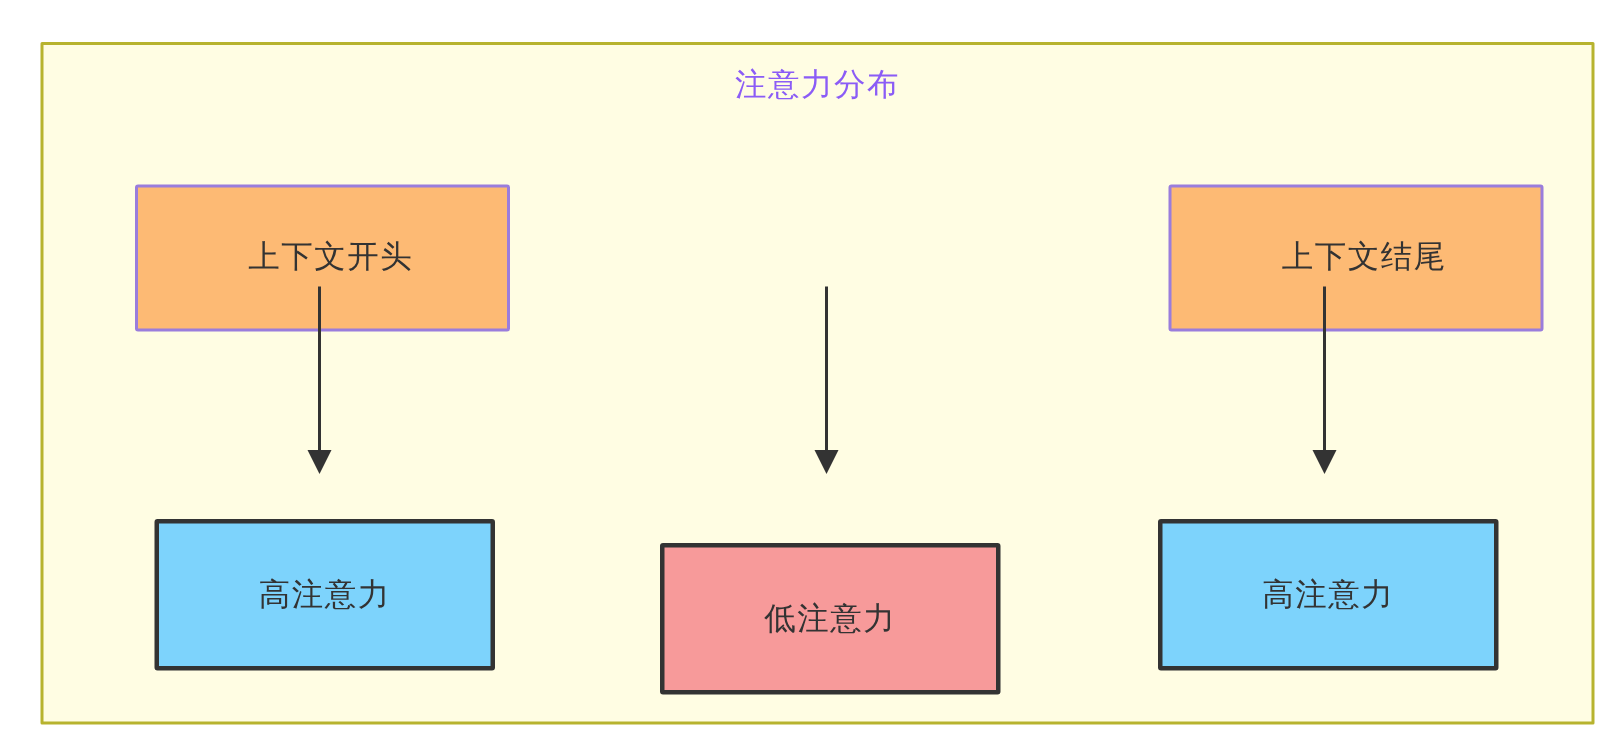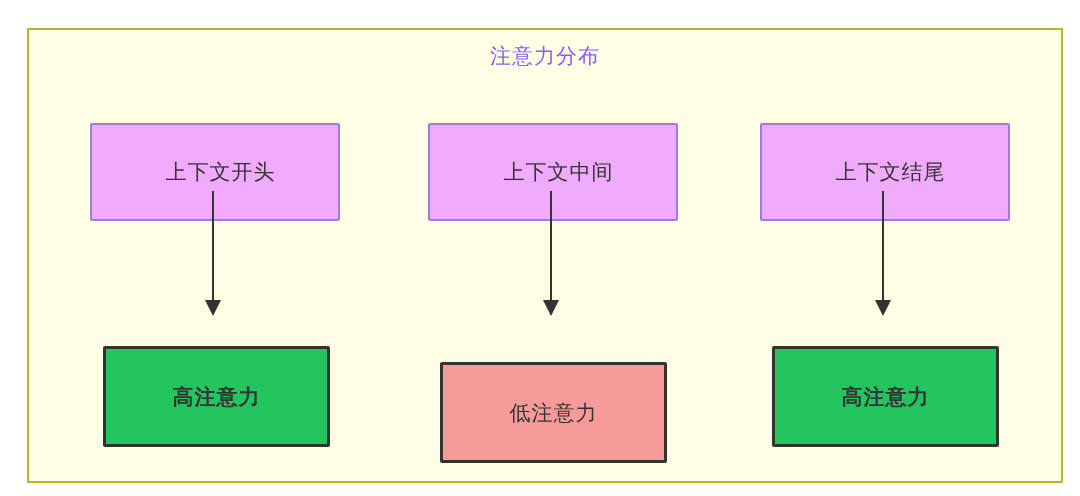--- a/index.html
+++ b/index.html
@@ -52,42 +52,42 @@
     box-sizing: border-box;
     display: flex;
     align-items: center;
     justify-content: center;
     text-align: center;
     color: #333333;
     line-height: 1.2;
   }
 
   .node-context {
-    background: #f0abfc;
+    background: #fdba74;
     border: 2px solid #9a7ddc;
     border-radius: 2px;
     font-size: 21px;
     letter-spacing: 1px;
     width: 250px;
     height: 98px;
     top: 93px;
     padding-left: 11px;
   }
 
   .node-attention {
     border: 3px solid #333333;
     border-radius: 2px;
     font-size: 21px;
     letter-spacing: 1px;
     width: 227px;
     height: 101px;
     top: 316px;
   }
 
-  .fill-high { background: #22c55e; font-weight: bold; }
+  .fill-high { background: #7dd3fc; }
   .fill-low  { background: #f79a9a; margin-top: 16px; }
 
   
   #arrow-layer {
     position: absolute;
     left: 0;
     top: 0;
     width: 1080px;
     height: 496px;
     pointer-events: none;
@@ -111,29 +111,26 @@
     <div class="subgraph-title">注意力分布</div>
 
     <div class="node node-context" style="left:61px;">
       <span>上下文开头</span>
     </div>
 
     <div class="node node-attention fill-high" style="left:74px;">
       <span>高注意力</span>
     </div>
 
-    <div class="node node-context" style="left:399px;">
-      <span>上下文中间</span>
-    </div>
 
     <div class="node node-attention fill-low" style="left:411px;">
       <span>低注意力</span>
     </div>
 
-    <div class="node node-context" style="left:731px;">
+    <div class="node node-context" style="left:750px;">
       <span>上下文结尾</span>
     </div>
 
     <div class="node node-attention fill-high" style="left:743px;">
       <span>高注意力</span>
     </div>
 
   </div>
 
   <svg id="arrow-layer" viewBox="0 0 1080 496">

